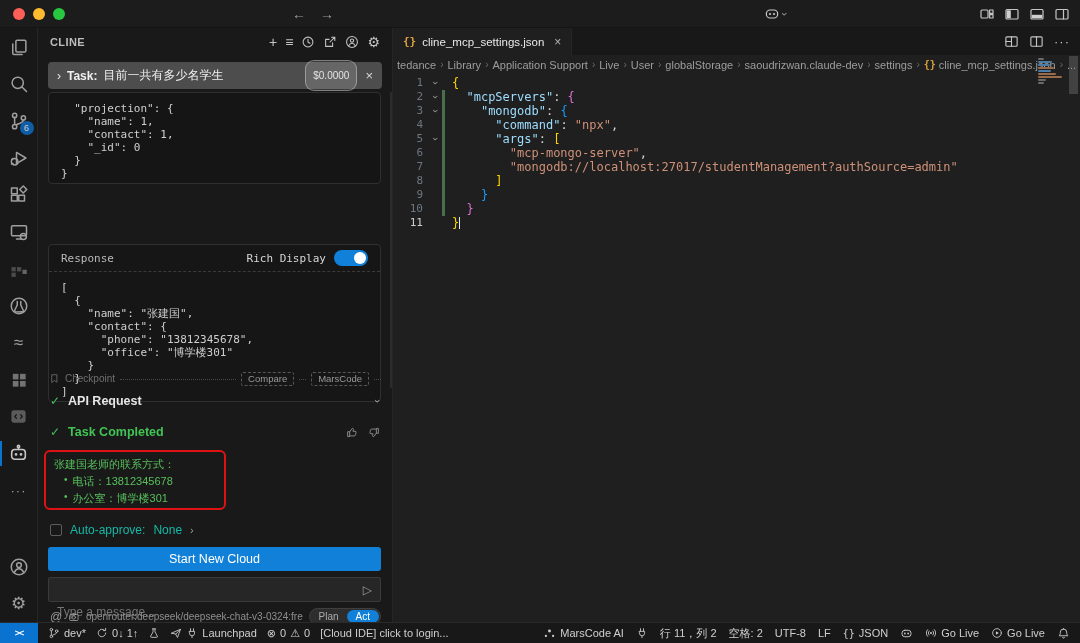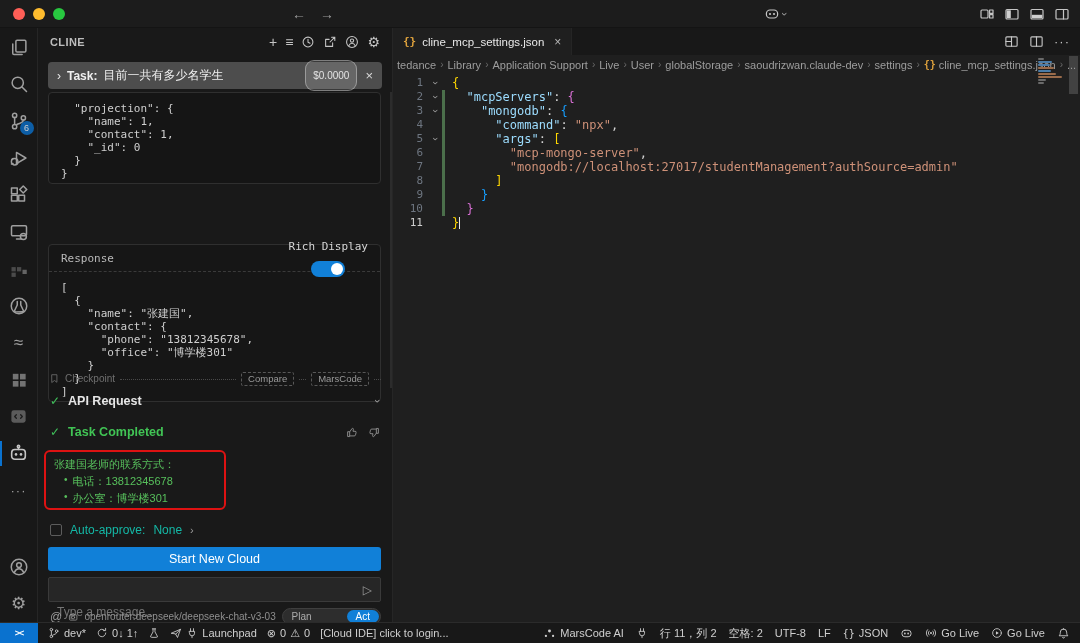--- a/index.html
+++ b/index.html
@@ -43,21 +43,21 @@
   .cost-badge { margin-left:auto; background:rgba(255,255,255,.14); border:1px solid rgba(255,255,255,.35); color:#e3e3e3; border-radius:9px; font-size:10px; padding:9px 7px; }
   .task-close { color:#d9d9d9; font-size:13px; margin-left:2px; }
 
   .code-card { position:absolute; left:10px; right:11px; top:64px; height:92px; background:#151515; border:1px solid #2f2f2f; border-radius:4px; padding:2px 12px 4px; overflow:hidden; }
   .code-card .mline, .resp-body .mline { font-family:"DejaVu Sans Mono", monospace; font-size:11px; line-height:13px; color:#cfcfcf; white-space:pre; }
   .code-card .mline:first-child { height:7px; overflow:hidden; opacity:.65; }
 
   .resp-card { position:absolute; left:10px; right:11px; top:172px; height:158px; background:#161616; border:1px solid #2f2f2f; border-radius:4px;margin-top:44px; }
   .resp-head { height:27px; display:flex; align-items:center; padding:0 12px; border-bottom:1px dashed #3a3a3a; }
   .resp-title { font-family:"DejaVu Sans Mono", monospace; font-size:11px; color:#b9b9b9; }
-  .resp-right { margin-left:auto; display:flex; align-items:center; gap:8px;flex-direction:column; }
+  .resp-right { margin-left:auto; display:flex; align-items:center; gap:8px; }
   .resp-toggle-label { font-family:"DejaVu Sans Mono", monospace; font-size:11px; color:#d6d6d6; }
   .toggle { width:34px; height:16px; border-radius:9px; background:#1180d8; position:relative; }
   .toggle .knob { position:absolute; right:2px; top:2px; width:12px; height:12px; border-radius:50%; background:#fff; }
   .resp-body { padding:9px 12px; }
 
   .checkpoint { position:absolute; left:11px; right:11px; top:344px; height:13px; display:flex; align-items:center; gap:5px; color:#6f6f6f; font-size:10px; }
   .cp-dots { flex:1; border-top:1px dotted #4a4a4a; margin-top:1px; }
   .cp-dots.small { flex:0 0 7px; }
   .cp-btn { border:1px dashed #585858; border-radius:2px; color:#9a9a9a; font-size:9.5px; padding:0px 6px; line-height:12px; }
 
@@ -80,21 +80,21 @@
   .start-btn { position:absolute; left:10px; right:11px; top:519px; height:24px; background:#1180d8; border-radius:3px; display:flex; align-items:center; justify-content:center; color:#fff; font-size:12.5px; }
 
   .msg-input { position:absolute; left:10px; right:11px; top:549px; height:25px; background:#262626; border:1px solid #3a3a3a; border-radius:2px; display:flex; align-items:center; padding:0 8px; }
   .msg-input input { flex:1; background:transparent; border:none; outline:none; color:#bef264; font-size:12px; font-family:"Liberation Sans",sans-serif;margin-top:44px; }
   .msg-input input::placeholder { color:#757575; }
   .send { color:#9a9a9a; font-size:12px; }
 
   .model-row { position:absolute; left:12px; right:11px; top:580px; display:flex; align-items:center; gap:6px; }
   .at { color:#9a9a9a; font-size:12px; }
   .model-text { font-size:10px; color:#8f8f8f; white-space:nowrap; overflow:hidden; }
-  .mode-pill { margin-left:auto; display:flex; align-items:center; background:#2d2d2d; border:1px solid #3f3f3f; border-radius:999px; padding:1px;gap:27px; }
+  .mode-pill { margin-left:auto; display:flex; align-items:center; background:#2d2d2d; border:1px solid #3f3f3f; border-radius:999px; padding:1px; }
   .mode-plan { font-size:10px; color:#ababab; padding:1px 8px; }
   .mode-act { font-size:10px; color:#fff; background:#1180d8; border-radius:999px; padding:1px 9px; }
 
   
   .editor { position:absolute; left:393px; top:28px; right:0; bottom:21px; background:#1f1f1f; }
   .tabbar { position:absolute; top:0; left:0; right:0; height:27px; background:#181818; display:flex; align-items:center; }
   .tab { height:27px; background:#1f1f1f; display:flex; align-items:center; gap:6px; padding:0 10px; border-right:1px solid #252525; }
   .tab-icon { font-family:"DejaVu Sans Mono",monospace; color:#e0a33d; font-size:11px; font-weight:700; }
   .tab-title { font-size:11.5px; color:#e8e8e8; }
   .tab-close { color:#b5b5b5; font-size:12px; margin-left:4px; }

